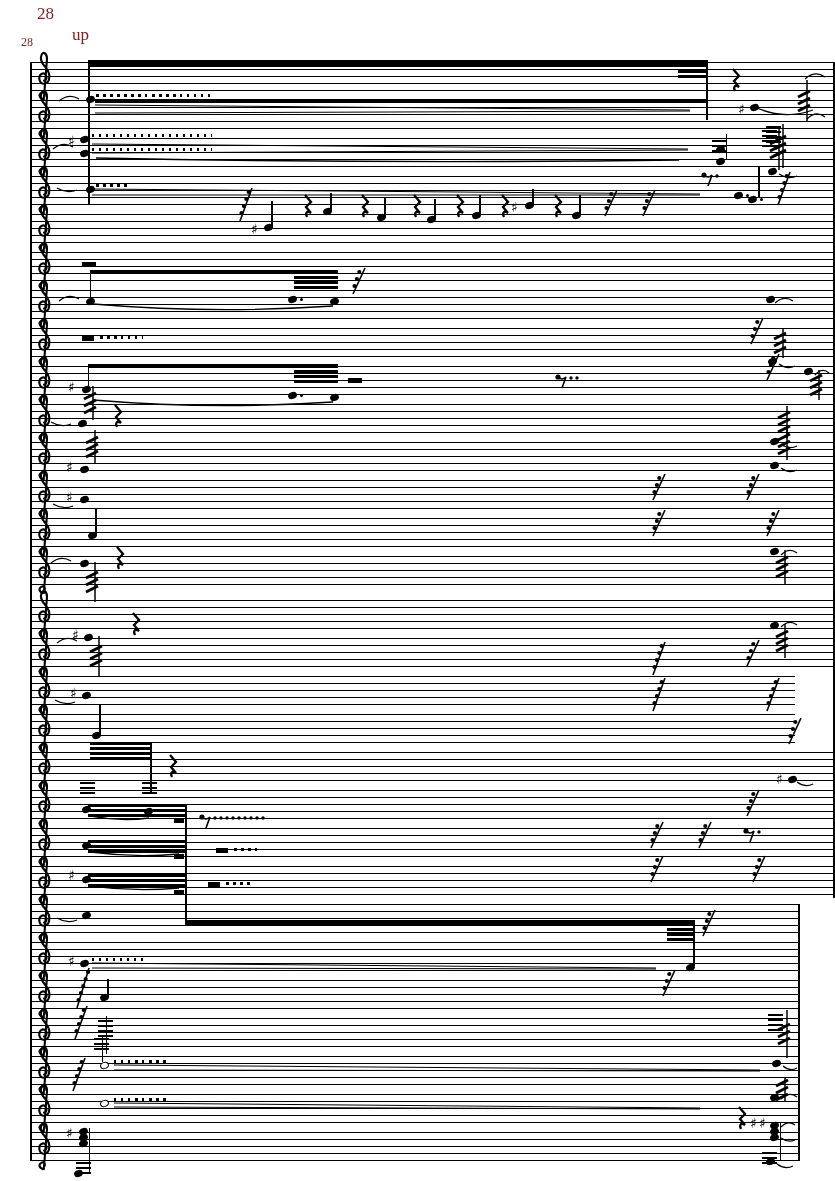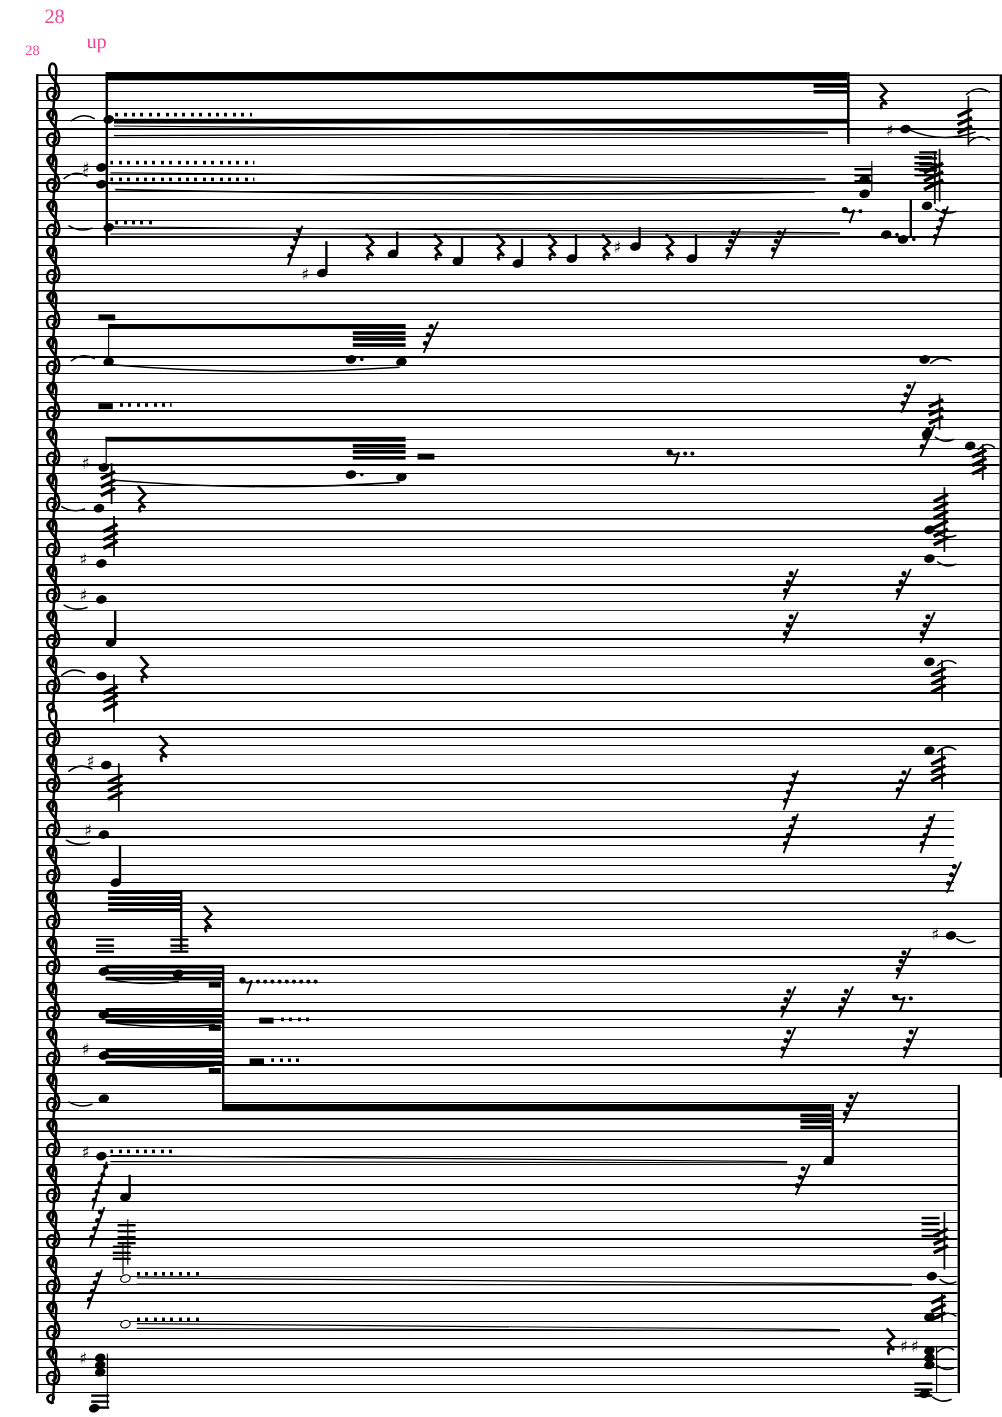--- a/index.html
+++ b/index.html
@@ -1,18 +1,18 @@
 <!DOCTYPE html>
 <html><head>
 <meta charset="utf-8">
 <style>
   html,body{margin:0;padding:0;background:#888;}
   #page{position:relative;width:835px;height:1181px;background:#ffffff;overflow:hidden;
         font-family:"Liberation Serif", serif;}
-  .txt{position:absolute;color:#ec4899;white-space:nowrap;text-align:right;}
+  .txt{position:absolute;color:#7f1d1d;white-space:nowrap;text-align:right;}
   #score{position:absolute;left:0;top:0;width:835px;height:1181px;}
   #score div,#score svg,#score span{position:absolute;}
   .sharp{font-family:"DejaVu Sans",sans-serif;font-weight:bold;color:#000;line-height:1;}
 </style>
 </head>
 <body>
 
 <div id="page">
   <div class="txt" style="left:37px;top:4px;font-size:17px;">28</div>
   <div class="txt" style="left:21px;top:35px;font-size:12px;">28</div>

